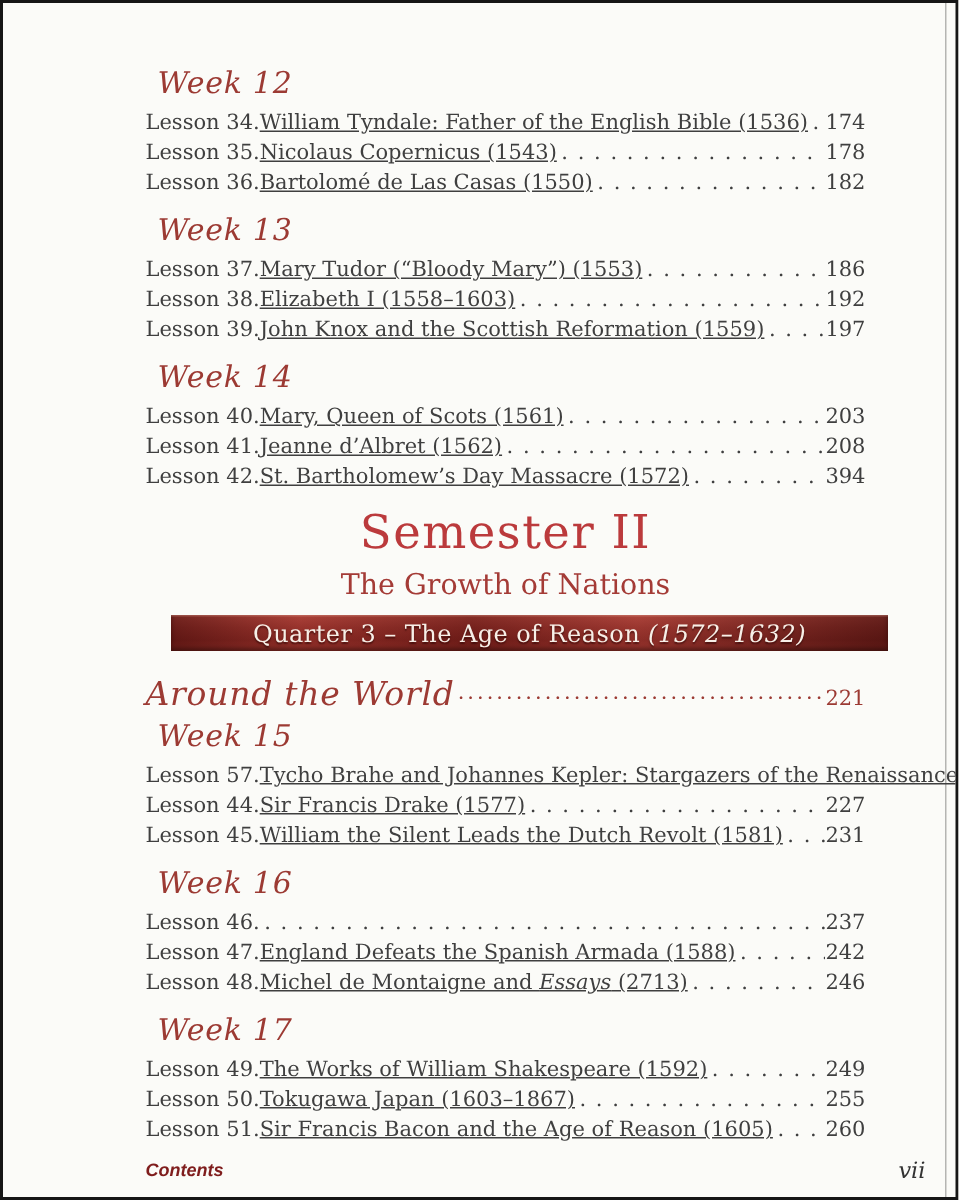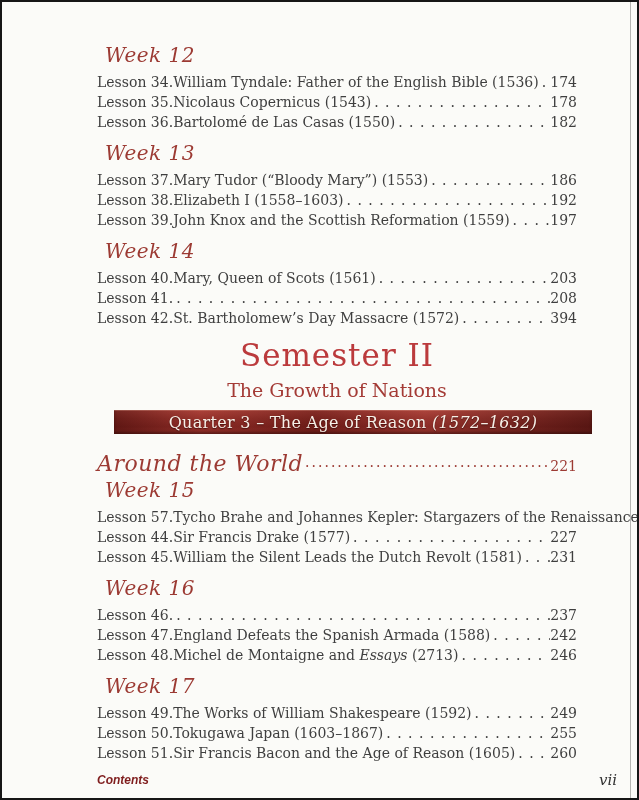--- a/index.html
+++ b/index.html
@@ -22,21 +22,21 @@
     font-style:italic; font-size:20px; line-height:23px;
     color:#9c3a33; margin:0 0 5px 8px; font-weight:normal;
     letter-spacing:.5px;
   }
   .lesson {
     display:flex; align-items:baseline;
     font-size:14px; line-height:20px;
     white-space:nowrap;
   }
   .lnum { flex:0 0 auto; display:inline-block; min-width:68px; }
-  .ltitle { flex:0 0 auto; }
+  .ltitle { flex:0 0 auto;text-decoration:underline; }
   .ltitle em { font-style:italic; }
   .leader { flex:1 1 auto; overflow:hidden; padding:0 3px; }
   .leader::after {
     content:". . . . . . . . . . . . . . . . . . . . . . . . . . . . . . . . . . . . . . . . . . . . . . . . . . . . . . . . . . . . . . . . . . . . . . . . . . . . ";
     letter-spacing:1px;
   }
   .lpage { flex:0 0 auto; min-width:26px; text-align:right; }
 
   .semester-block { text-align:center; margin-top:2px; }
   .semester-title {
@@ -141,20 +141,21 @@
     <section class="week">
       <h2 class="week-heading">Week 14</h2>
       <div class="lesson">
         <span class="lnum">Lesson 40.</span>
         <span class="ltitle"><span>Mary, Queen of Scots (1561)</span><em></em><span></span></span>
         <span class="leader"></span>
         <span class="lpage">203</span>
       </div>
       <div class="lesson">
         <span class="lnum">Lesson 41.</span>
+        <span class="ltitle"><span>Jeanne d’Albret (1562)</span><em></em><span></span></span>
         <span class="leader"></span>
         <span class="lpage">208</span>
       </div>
       <div class="lesson">
         <span class="lnum">Lesson 42.</span>
         <span class="ltitle"><span>St. Bartholomew’s Day Massacre (1572)</span><em></em><span></span></span>
         <span class="leader"></span>
         <span class="lpage">394</span>
       </div>
     </section>

